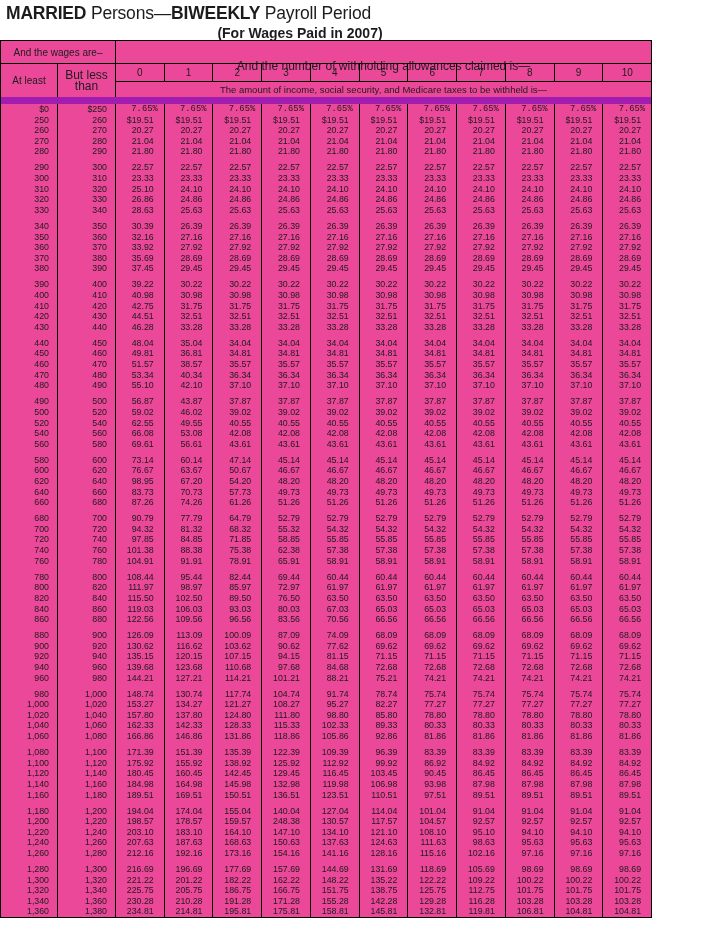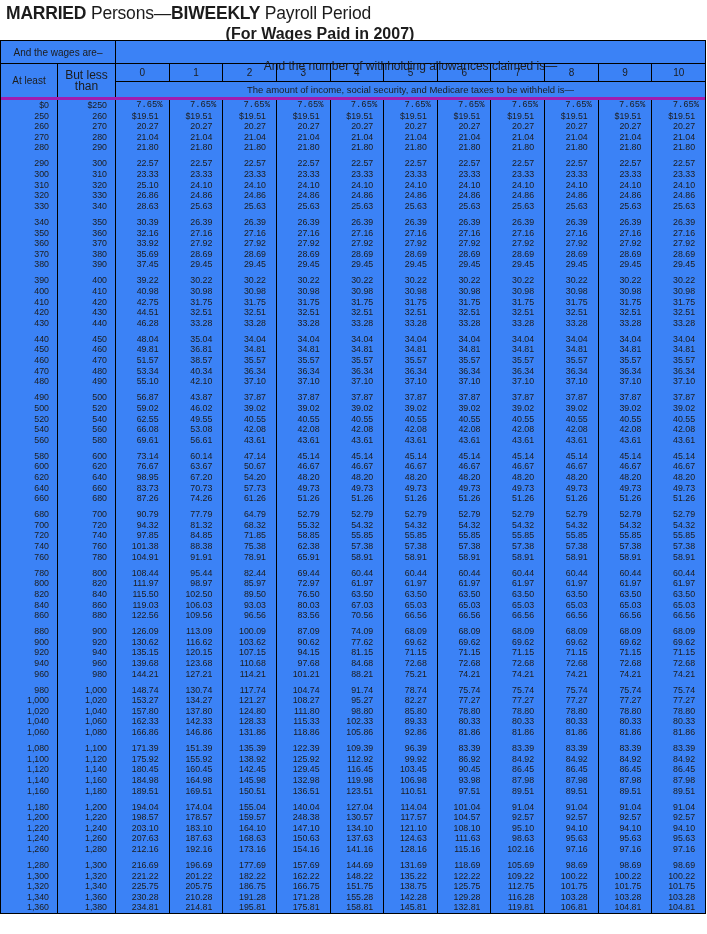--- a/index.html
+++ b/index.html
@@ -12,36 +12,36 @@
     margin:0 auto;
     overflow:hidden;
   }
   .title{
     position:absolute;top:3px;left:6px;
     font-size:17.5px;letter-spacing:-0.2px;white-space:nowrap;
   }
   .title b{font-weight:bold;}
   .subtitle{
     position:absolute;top:25px;left:0;width:600px;
-    text-align:center;font-weight:bold;font-size:16px;margin-left:20px;
+    text-align:center;font-weight:bold;font-size:14px;
   }
   .taxtable{
     position:absolute;top:40px;left:0;
-    width:706px;
+    width:652px;
     border:1px solid #000;
     box-sizing:border-box;
-    background:#3b82f6;
+    background:#ec4899;
   }
   .hdr-row1{display:flex;height:22px;border-bottom:1px solid #000;}
   .hdr-wages{
     width:115px;box-sizing:border-box;border-right:1px solid #000;
     font-size:10px;display:flex;align-items:center;justify-content:center;
   }
   .hdr-allow{flex:1;font-size:12px;display:flex;align-items:center;justify-content:center;margin-top:25px;}
-  .hdr-row2{display:flex;height:33px;border-bottom:3px solid #a21caf;}
+  .hdr-row2{display:flex;height:33px;border-bottom:7px solid #a21caf;}
   .hdr-atleast{
     width:57px;box-sizing:border-box;border-right:1px solid #000;
     font-size:10px;display:flex;align-items:center;justify-content:center;text-align:center;
   }
   .hdr-butless{
     width:58px;box-sizing:border-box;border-right:1px solid #000;
     font-size:12px;line-height:11px;display:flex;align-items:center;justify-content:center;text-align:center;
   }
   .hdr-right{flex:1;display:flex;flex-direction:column;}
   .hdr-nums{display:flex;height:18px;border-bottom:1px solid #000;box-sizing:border-box;}

